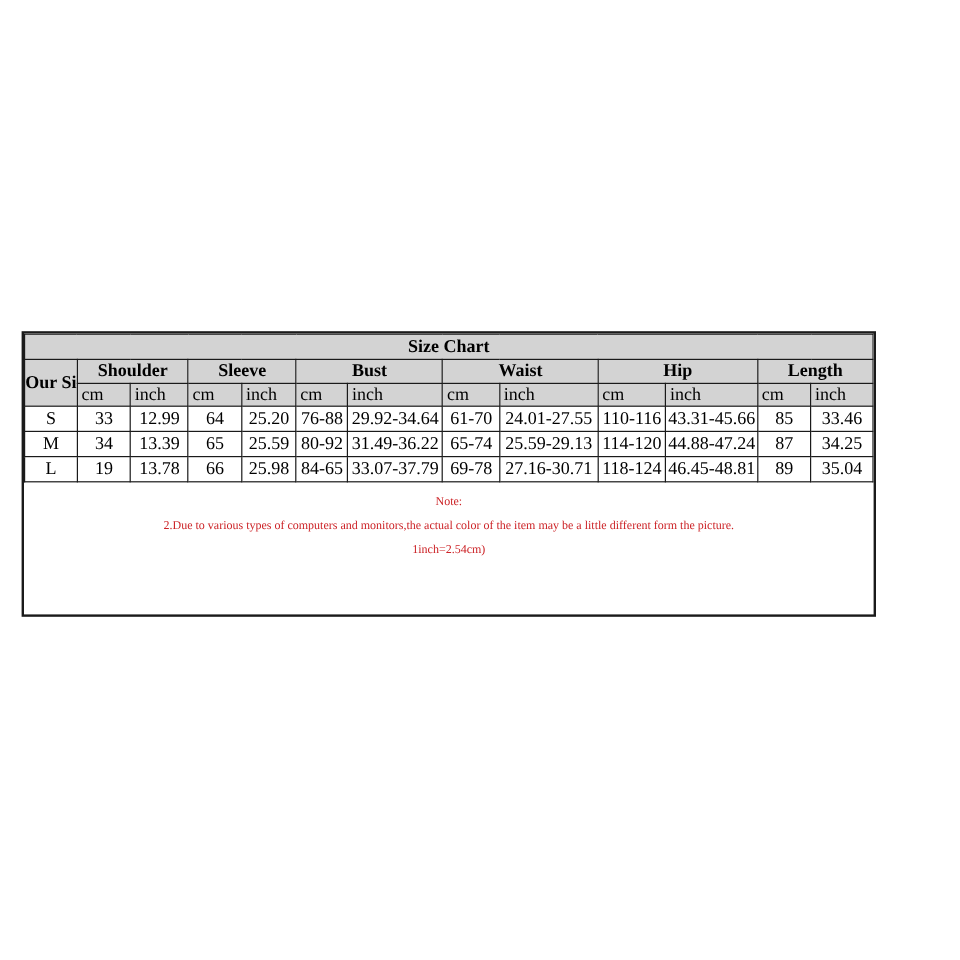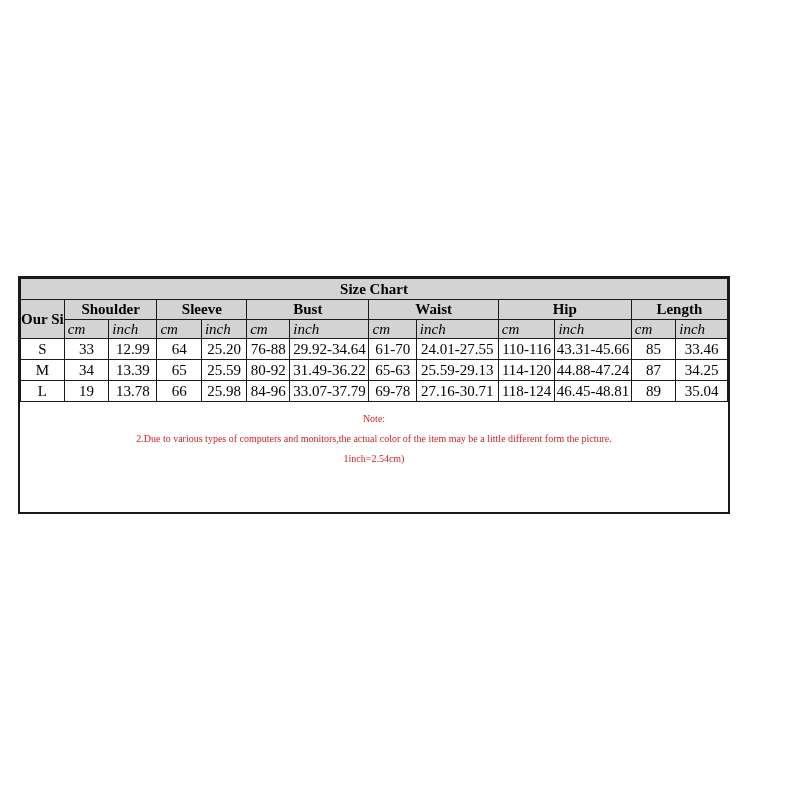--- a/index.html
+++ b/index.html
@@ -51,21 +51,20 @@
     font-weight: bold;
     text-align: center;
     height: 19px;
   }
   tr.unit-row th {
     background: #d3d3d3;
     font-weight: normal;
     text-align: left;
     padding-left: 3px;
     height: 18px;
-    font-style: italic;
   }
   th.corner-cell {
     background: #d3d3d3;
     font-weight: bold;
     text-align: center;
     vertical-align: middle;
     white-space: normal;
     line-height: 19px;
     padding: 0 4px;
   }
@@ -149,34 +148,34 @@
         <td>33.46</td>
       </tr>
       <tr class="data-row">
         <td>M</td>
         <td>34</td>
         <td>13.39</td>
         <td>65</td>
         <td>25.59</td>
         <td>80-92</td>
         <td>31.49-36.22</td>
-        <td>65-63</td>
+        <td>65-74</td>
         <td>25.59-29.13</td>
         <td>114-120</td>
         <td>44.88-47.24</td>
         <td>87</td>
         <td>34.25</td>
       </tr>
       <tr class="data-row">
         <td>L</td>
         <td>19</td>
         <td>13.78</td>
         <td>66</td>
         <td>25.98</td>
-        <td>84-96</td>
+        <td>84-65</td>
         <td>33.07-37.79</td>
         <td>69-78</td>
         <td>27.16-30.71</td>
         <td>118-124</td>
         <td>46.45-48.81</td>
         <td>89</td>
         <td>35.04</td>
       </tr>
     </tbody>
       </table>

